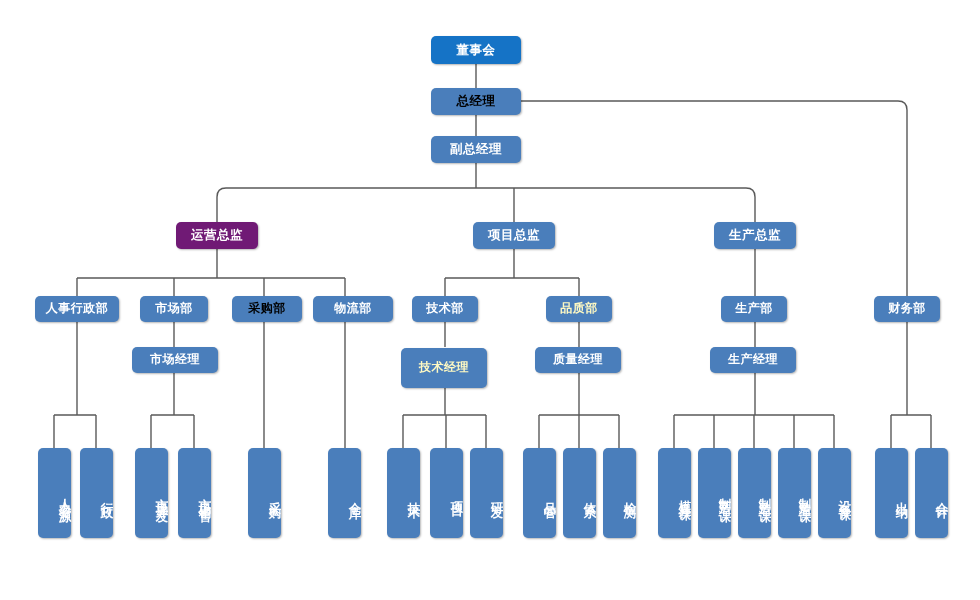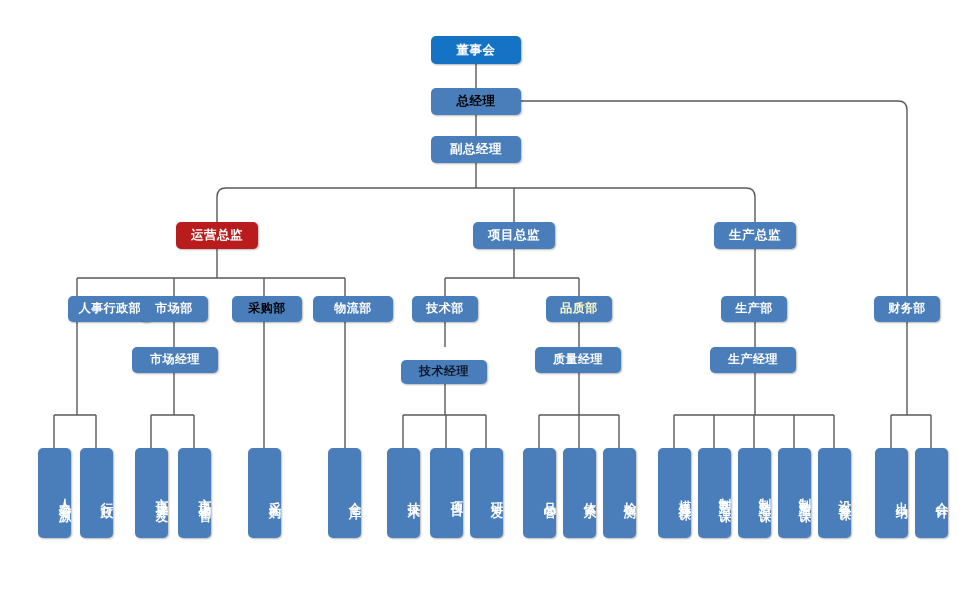--- a/index.html
+++ b/index.html
@@ -140,35 +140,35 @@
       <path d="M931,415 L931,448"></path>
     </g>
   </svg>
 
   <div class="node root h lvl-exec" style="left: 431px; top: 36px; width: 90px; height: 28px; color: rgb(255, 255, 255); background: rgb(21, 115, 198);">董事会</div>
 
   <div class="node h lvl-exec" style="left: 431px; top: 88px; width: 90px; height: 27px; color: #000000; background: rgb(74, 126, 187);">总经理</div>
 
   <div class="node h lvl-exec" style="left: 431px; top: 136px; width: 90px; height: 27px; color: rgb(255, 255, 255); background: rgb(74, 126, 187);">副总经理</div>
 
-  <div class="node h lvl-exec" style="left: 176px; top: 222px; width: 82px; height: 27px; color: rgb(255, 255, 255); background: #b91c1c;">运营总监</div>
+  <div class="node h lvl-exec" style="left: 176px; top: 222px; width: 82px; height: 27px; color: rgb(255, 255, 255); background: #701a75;">运营总监</div>
   <div class="node h lvl-exec" style="left: 473px; top: 222px; width: 82px; height: 27px; color: rgb(255, 255, 255); background: rgb(74, 126, 187);">项目总监</div>
   <div class="node h lvl-exec" style="left: 714px; top: 222px; width: 82px; height: 27px; color: rgb(255, 255, 255); background: rgb(74, 126, 187);">生产总监</div>
 
-  <div class="node h dept" style="left: 35px; top: 296px; width: 84px; height: 26px; color: rgb(255, 255, 255); background: rgb(74, 126, 187); margin-left: 33px;">人事行政部</div>
+  <div class="node h dept" style="left: 35px; top: 296px; width: 84px; height: 26px; color: rgb(255, 255, 255); background: rgb(74, 126, 187);">人事行政部</div>
   <div class="node h dept" style="left: 140px; top: 296px; width: 68px; height: 26px; color: rgb(255, 255, 255); background: rgb(74, 126, 187);">市场部</div>
   <div class="node h dept" style="left: 232px; top: 296px; width: 70px; height: 26px; color: #000000; background: rgb(74, 126, 187);">采购部</div>
   <div class="node h dept" style="left: 313px; top: 296px; width: 80px; height: 26px; color: rgb(255, 255, 255); background: rgb(74, 126, 187);">物流部</div>
   <div class="node h dept" style="left: 412px; top: 296px; width: 66px; height: 26px; color: rgb(255, 255, 255); background: rgb(74, 126, 187);">技术部</div>
   <div class="node h dept" style="left: 546px; top: 296px; width: 66px; height: 26px; color: #fef9c3; background: rgb(74, 126, 187);">品质部</div>
   <div class="node h dept" style="left: 721px; top: 296px; width: 66px; height: 26px; color: rgb(255, 255, 255); background: rgb(74, 126, 187);">生产部</div>
   <div class="node h dept" style="left: 874px; top: 296px; width: 66px; height: 26px; color: rgb(255, 255, 255); background: rgb(74, 126, 187);">财务部</div>
 
   <div class="node h mgr" style="left: 132px; top: 347px; width: 86px; height: 26px; color: rgb(255, 255, 255); background: rgb(74, 126, 187);">市场经理</div>
-  <div class="node h mgr" style="left: 401px; top: 360px; width: 86px; height: 24px; color: #0f172a; background: rgb(74, 126, 187);">技术经理</div>
+  <div class="node h mgr" style="left: 401px; top: 348px; width: 86px; height: 40px; color: #fef9c3; background: rgb(74, 126, 187);">技术经理</div>
   <div class="node h mgr" style="left: 535px; top: 347px; width: 86px; height: 26px; color: rgb(255, 255, 255); background: rgb(74, 126, 187);">质量经理</div>
   <div class="node h mgr" style="left: 710px; top: 347px; width: 86px; height: 26px; color: rgb(255, 255, 255); background: rgb(74, 126, 187);">生产经理</div>
 
   <div class="node leaf" style="left: 38px; top: 448px; width: 33px; height: 90px; color: rgb(255, 255, 255); background: rgb(74, 126, 187);">人力资源</div>
   <div class="node leaf" style="left: 80px; top: 448px; width: 33px; height: 90px; color: rgb(255, 255, 255); background: rgb(74, 126, 187);">行政</div>
   <div class="node leaf" style="left: 135px; top: 448px; width: 33px; height: 90px; color: rgb(255, 255, 255); background: rgb(74, 126, 187);">市场开发</div>
   <div class="node leaf" style="left: 178px; top: 448px; width: 33px; height: 90px; color: rgb(255, 255, 255); background: rgb(74, 126, 187);">市场销售</div>
   <div class="node leaf" style="left: 248px; top: 448px; width: 33px; height: 90px; color: rgb(255, 255, 255); background: rgb(74, 126, 187);">采购</div>
   <div class="node leaf" style="left: 328px; top: 448px; width: 33px; height: 90px; color: rgb(255, 255, 255); background: rgb(74, 126, 187);">仓库</div>
   <div class="node leaf" style="left: 387px; top: 448px; width: 33px; height: 90px; color: rgb(255, 255, 255); background: rgb(74, 126, 187);">技术</div>

